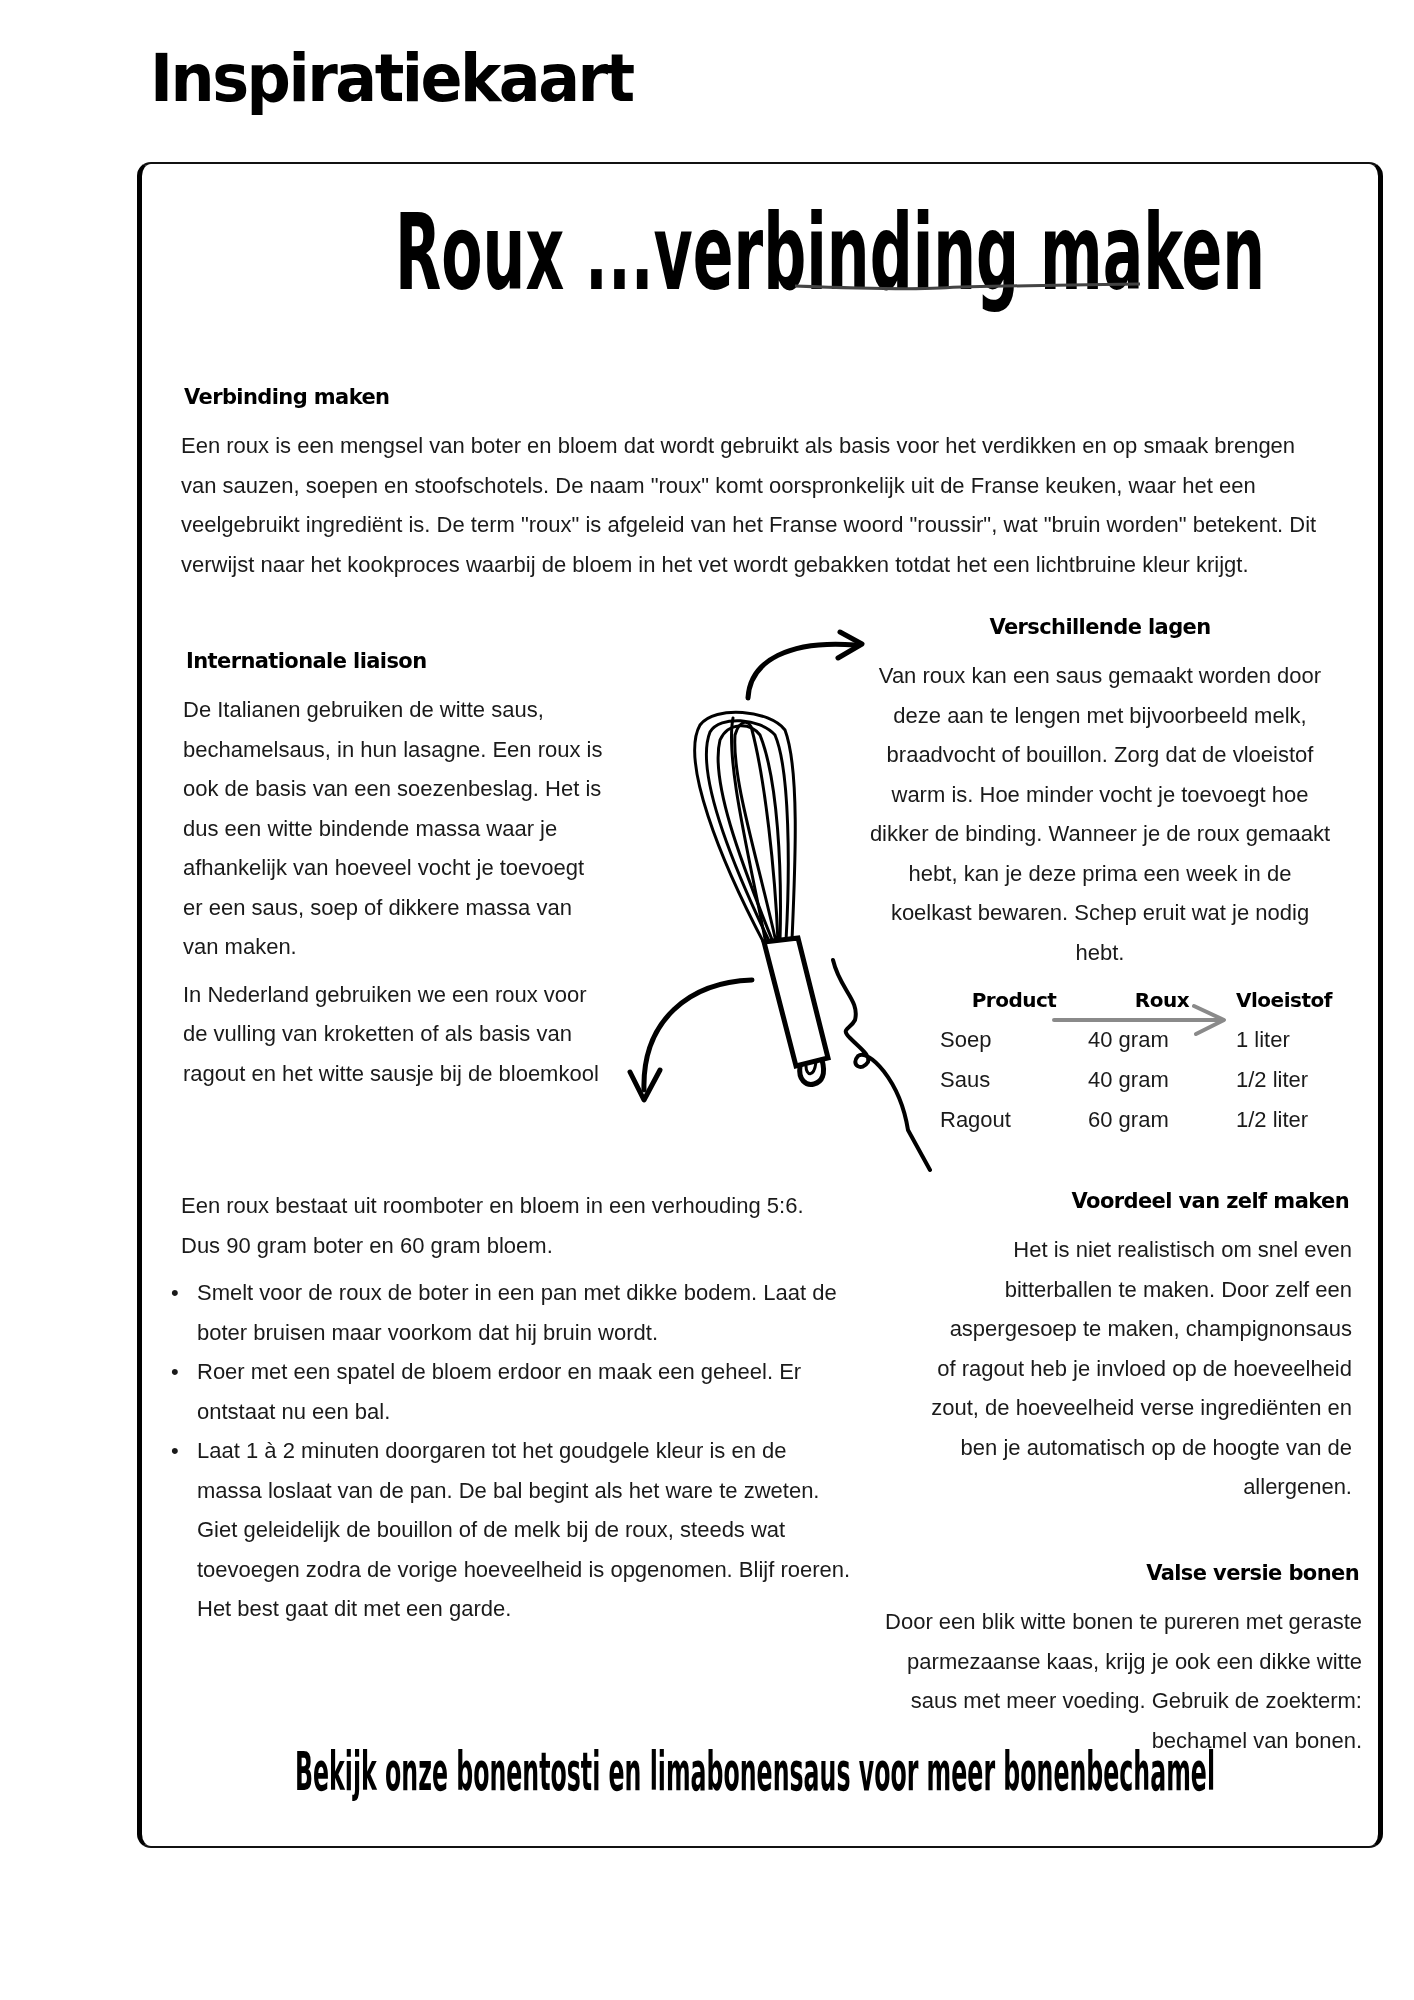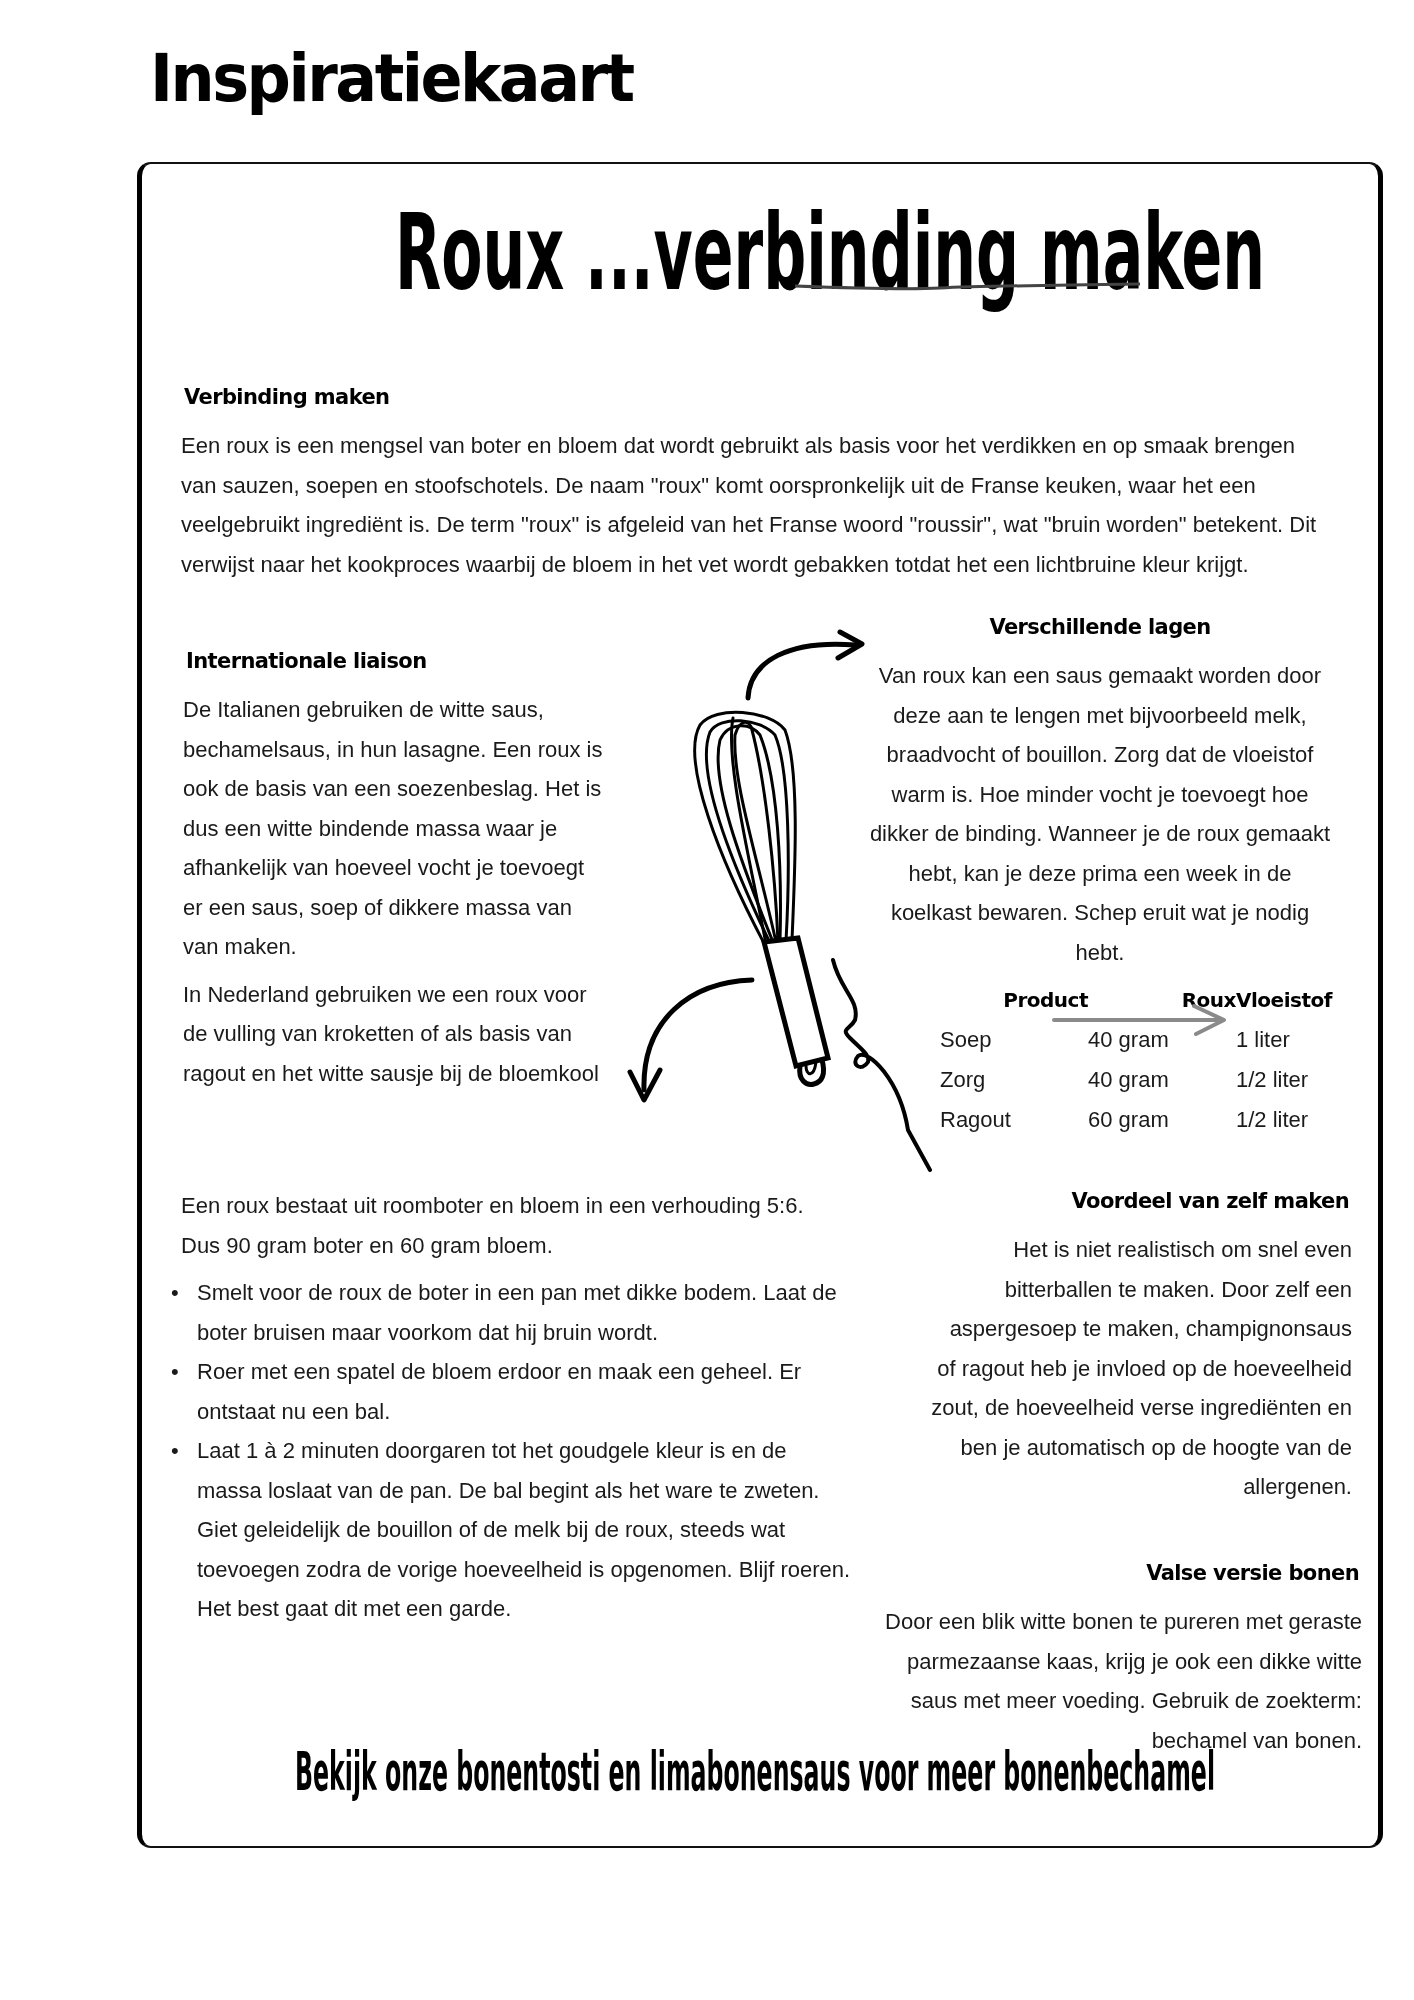--- a/index.html
+++ b/index.html
@@ -24,21 +24,21 @@
   .s-lagen { left: 860px; top: 598px; width: 480px; text-align: center; }
   .s-basis { left: 173px; top: 1178px; width: 680px; }
   .s-basis ul { margin: 0; padding-left: 24px; }
   .s-basis li { list-style: none; position: relative; }
   .s-basis li .bullet { position: absolute; left: -26px; top: 0; }
   .s-voordeel { left: 920px; top: 1172px; width: 440px; }
   .s-valse { left: 860px; top: 1544px; width: 510px; }
   .ratio-table { position: absolute; left: 940px; top: 980px; border-collapse: collapse;
                  font-size: 22px; color: #1a1a1a; }
   .ratio-table th { font-family: "DejaVu Sans", sans-serif; font-weight: bold; font-size: 20px;
-                    letter-spacing: -0.5px; text-align: right; color: #000; padding: 0; height: 40px; }
+                    letter-spacing: -0.5px; text-align: center; color: #000; padding: 0; height: 40px; }
   .ratio-table td { padding: 0; height: 40px; }
   .ratio-table .c1 { width: 148px; } .ratio-table .c2 { width: 148px; margin-left: 47px; }
   .arrow-table { position: absolute; left: 1052px; top: 1002px; width: 180px; height: 40px; }
   .whisk { position: absolute; left: 600px; top: 610px; width: 360px; height: 620px; }
 </style>
 </head>
 <body>
 
 <h1 class="page-title">Inspiratiekaart</h1>
 
@@ -73,21 +73,21 @@
       <th>Vloeistof</th>
     </tr>
   </thead>
   <tbody>
     <tr>
       <td>Soep</td>
       <td>40 gram</td>
       <td>1 liter</td>
     </tr>
     <tr>
-      <td>Zorg</td>
+      <td>Saus</td>
       <td>40 gram</td>
       <td>1/2 liter</td>
     </tr>
     <tr>
       <td>Ragout</td>
       <td>60 gram</td>
       <td>1/2 liter</td>
     </tr>
   </tbody>
 </table>

